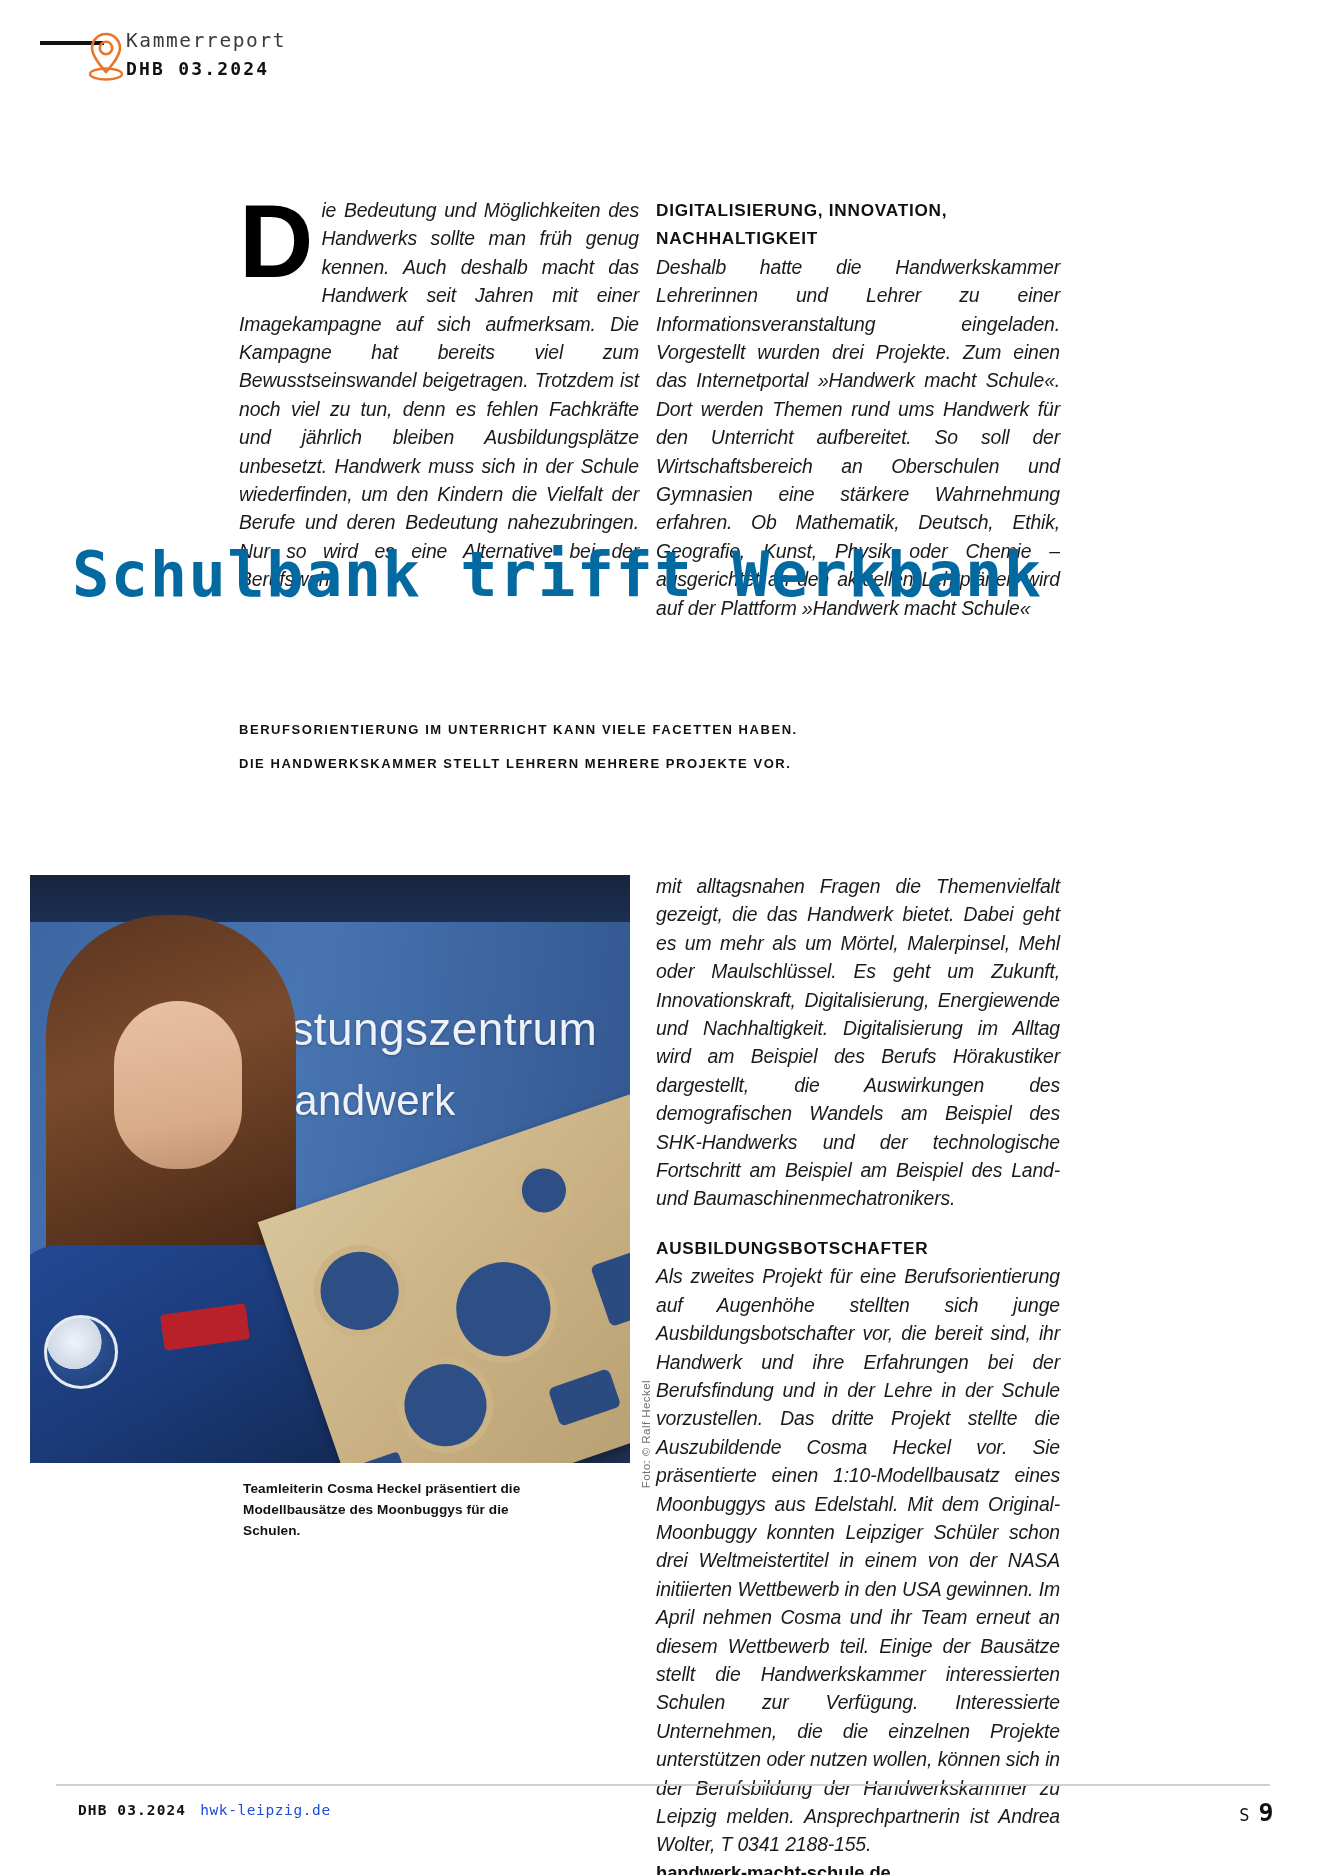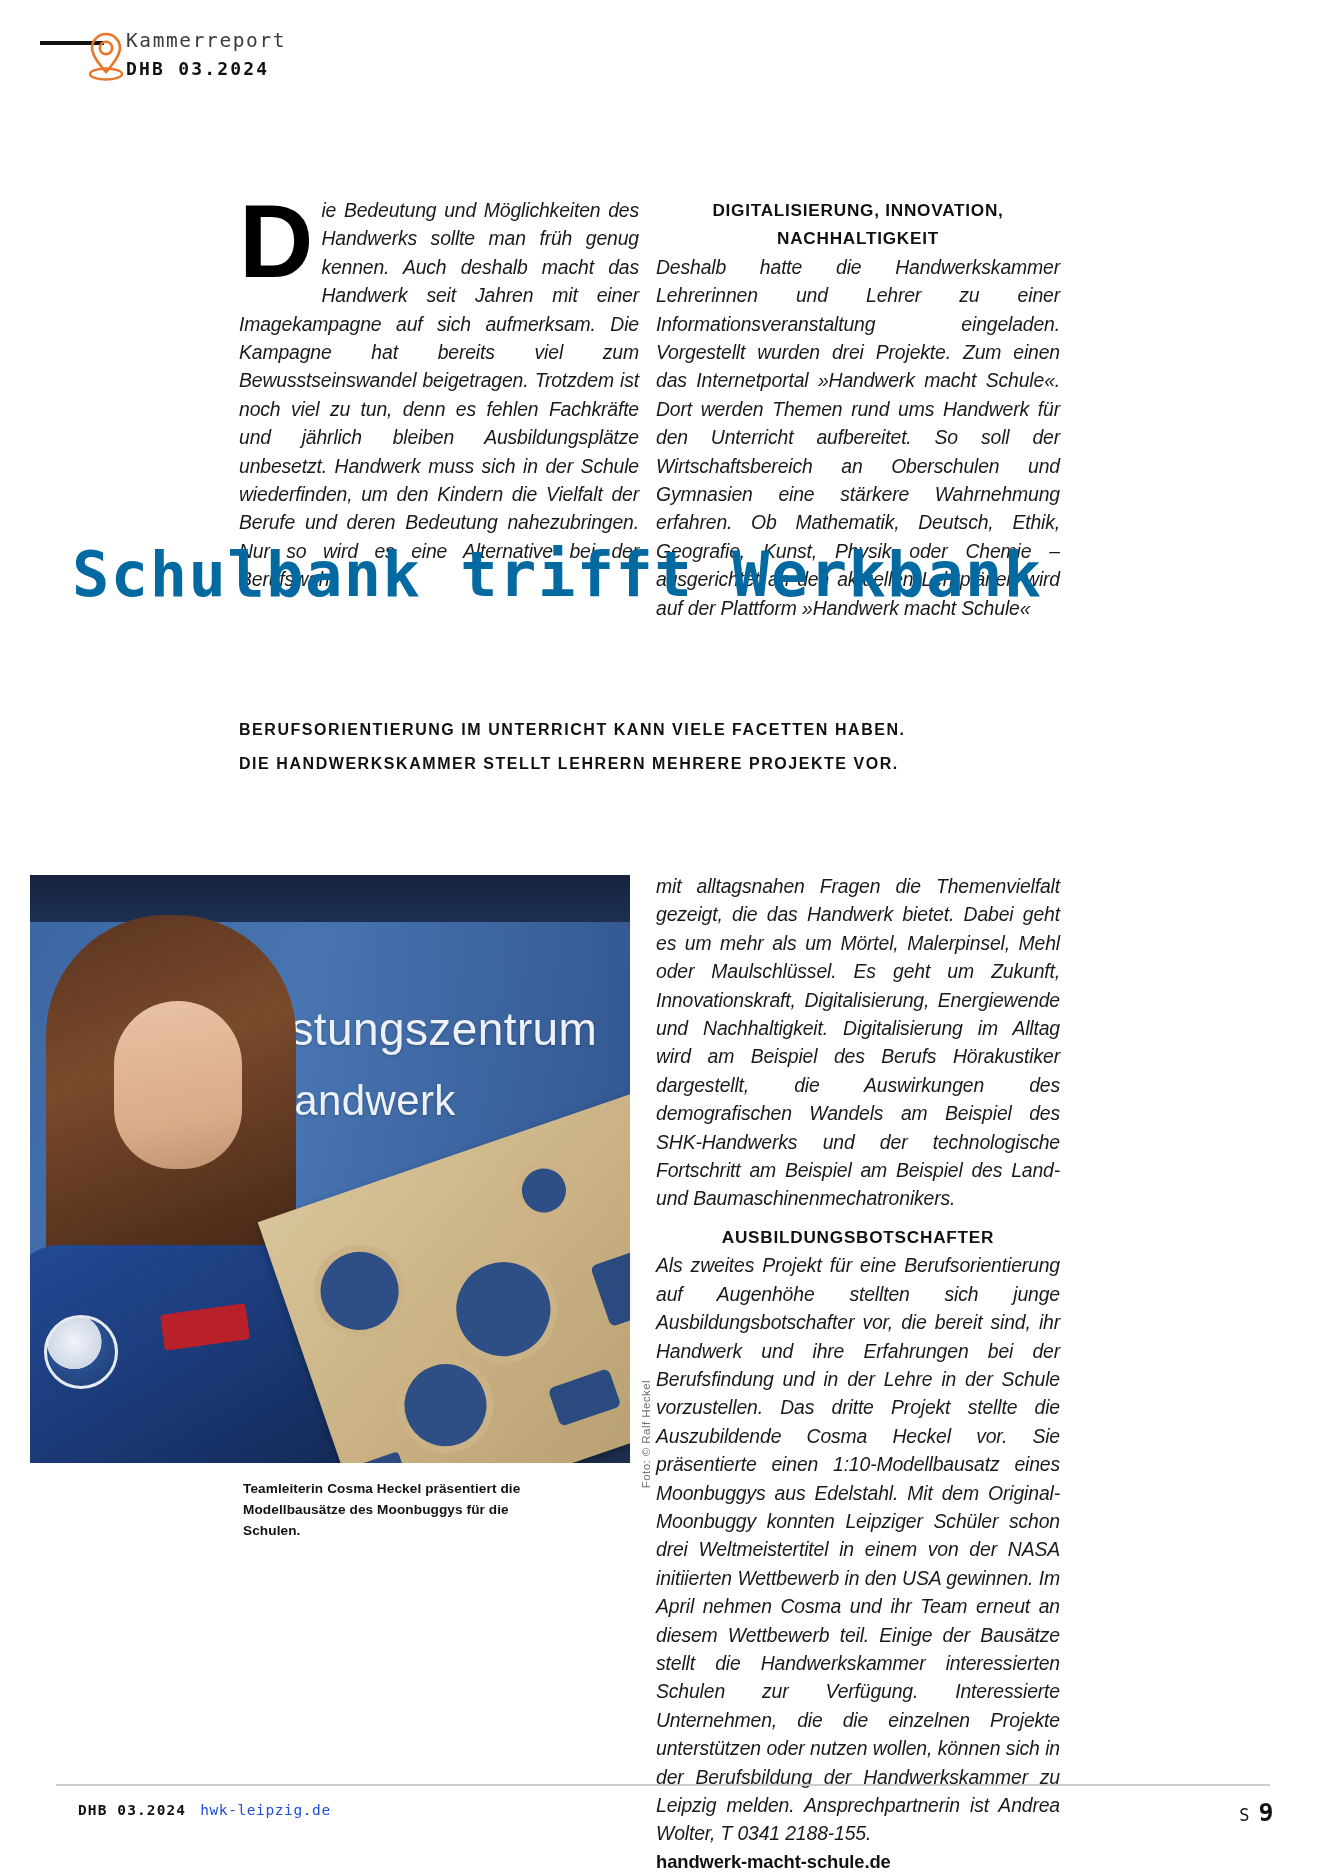--- a/index.html
+++ b/index.html
@@ -82,21 +82,21 @@
   .col-text p { margin: 0; font-style: italic; }
 
   .section-head {
     font-family: "Liberation Sans", sans-serif;
     font-weight: bold;
     font-size: 17.2px;
     letter-spacing: 0.75px;
     line-height: 28.4px;
     color: #111111;
     text-transform: uppercase;
-    text-align: center;
+    text-align: left;
   }
 
   
   .intro-left {
     position: absolute;
     left: 239px;
     top: 196px;
     width: 400px;
   }
   .intro-right {
@@ -133,21 +133,21 @@
   
   .kicker {
     position: absolute;
     left: 239px;
     top: 713px;
     width: 860px;
   }
   .kicker-line {
     font-family: "Liberation Sans", sans-serif;
     font-weight: bold;
-    font-size: 16px;
+    font-size: 13px;
     letter-spacing: 1.55px;
     line-height: 34px;
     color: #111111;
     text-transform: uppercase;
     white-space: nowrap;
   }
 
   
   .photo {
     position: absolute;
@@ -294,21 +294,21 @@
     white-space: nowrap;
   }
 
   
   .body-right {
     position: absolute;
     left: 656px;
     top: 872px;
     width: 404px;
   }
-  .body-right .section-head { margin-top: 10px; }
+  .body-right .section-head { margin-top: 21px; }
   .link-line {
     font-family: "Liberation Sans", sans-serif;
     font-weight: bold;
     font-size: 18.4px;
     line-height: 28.4px;
     color: #111111;
     text-align: left;
     letter-spacing: -0.1px;
   }
 

